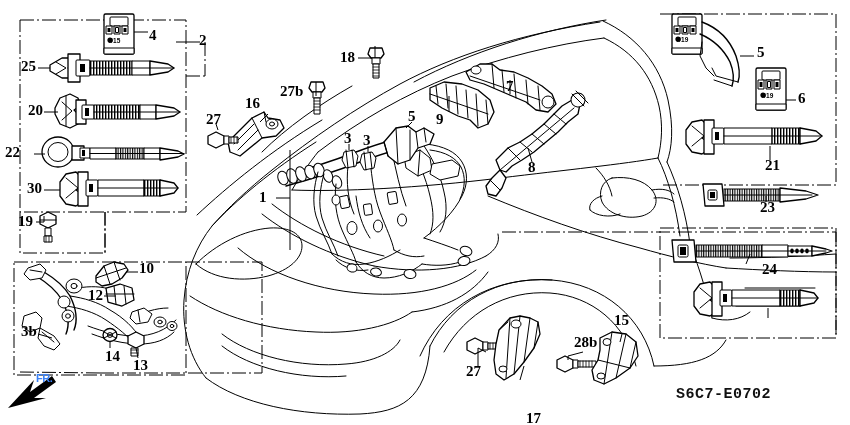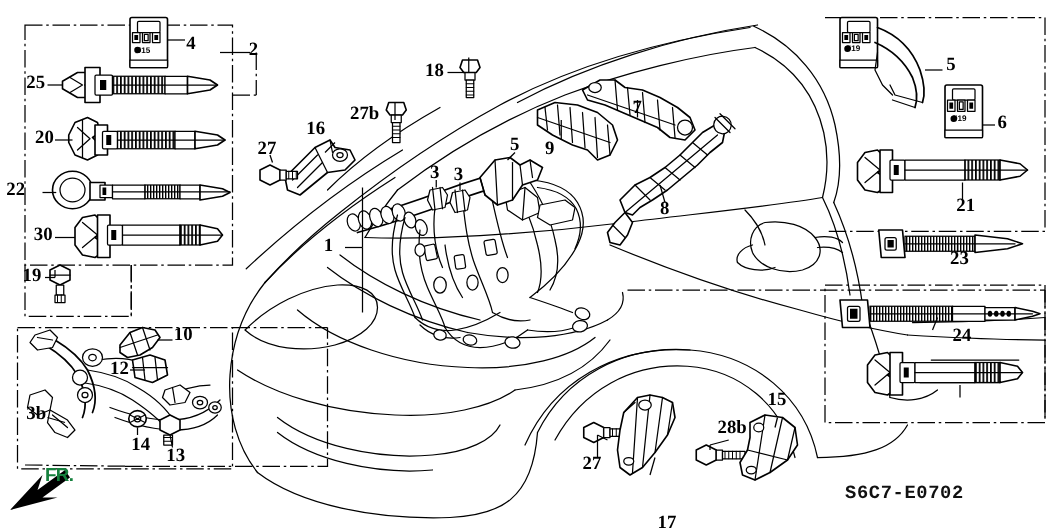--- a/index.html
+++ b/index.html
@@ -4,21 +4,21 @@
 <style>
   html,body{margin:0;padding:0;background:#fff;}
   body{font-family:"Liberation Serif",serif;}
   #sheet{position:relative;width:850px;height:425px;background:#ffffff;overflow:hidden;}
   #sheet svg{position:absolute;left:0;top:0;}
   .lbl{position:absolute;font-family:"Liberation Serif",serif;font-weight:700;color:#000;
        font-size:15px;line-height:1;white-space:nowrap;}
   .code{position:absolute;font-family:"Liberation Serif",serif;font-weight:700;
         font-size:15px;letter-spacing:.5px;color:#111;}
   .fr{position:absolute;font-family:"Liberation Sans",sans-serif;font-weight:900;
-      font-size:15px;color:#15803d;letter-spacing:-.5px;}
+      font-size:11px;color:#3b82f6;letter-spacing:-.5px;}
   .conncode{font-family:"Liberation Sans",sans-serif;font-size:6.5px;font-weight:700;}
 </style>
 </head>
 <body>
 
 <div id="sheet">
 
 <svg width="850" height="425" viewBox="0 0 850 425">
   <defs>
     <style type="text/css">

